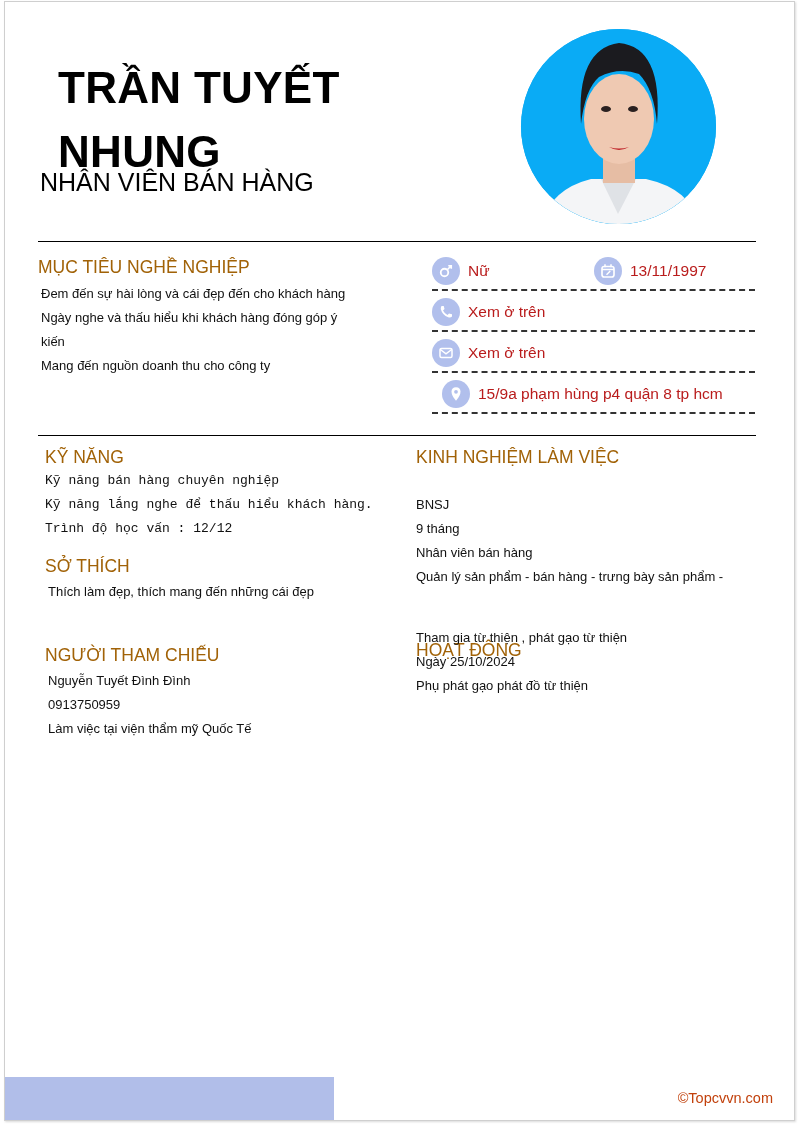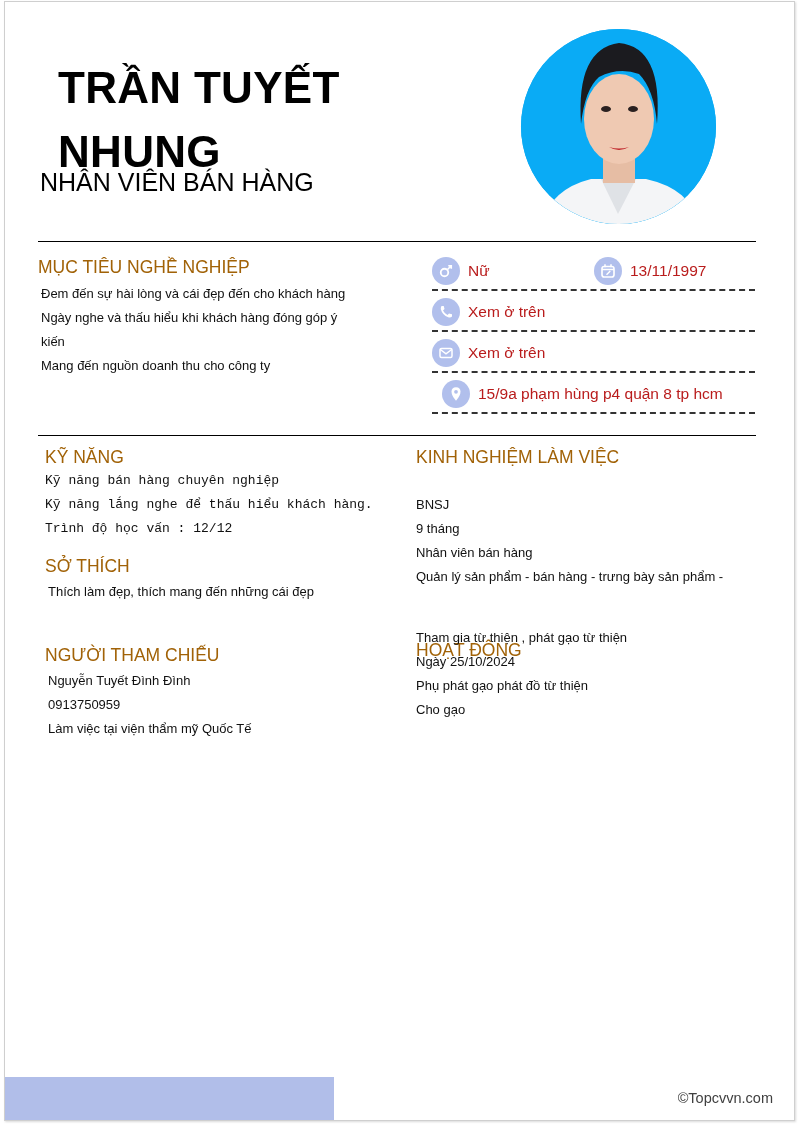--- a/index.html
+++ b/index.html
@@ -11,21 +11,21 @@
   .hr { position: absolute; left: 38px; width: 718px; height: 0; border-top: 1.5px solid #000; }
   .sec-h { position: absolute; font-size: 17.5px; font-weight: 400; color: #a16207; }
   .txt { position: absolute; font-size: 13px; line-height: 24px; color: #111; }
   .line { display: block; }
   .info-row { position: absolute; left: 432px; width: 323px; height: 40px; border-bottom: 2px dashed #333; box-sizing: border-box; }
   .info-item { position: absolute; top: 6px; display: flex; align-items: center; }
   .icon { width: 28px; height: 28px; border-radius: 50%; background: #b1bfec; display: inline-flex; align-items: center; justify-content: center; margin-right: 8px; }
   .icon svg { width: 18px; height: 18px; }
   .info-text { font-size: 15.5px; color: #b91c1c; }
   .footer-bar { position: absolute; left: 5px; top: 1077px; width: 329px; height: 43px; background: #b1bee9; }
-  .copyright { position: absolute; right: 27px; top: 1090px; font-size: 14.5px; color: #404040; }
+  .copyright { position: absolute; right: 27px; top: 1090px; font-size: 14.5px; color: #c2410c; }
   .justify { text-align: justify; width: 339px; }
 </style>
 </head>
 <body>
 
 <div class="page"></div>
 
 <div class="name">
   <span class="line">TRẦN TUYẾT</span>
   <span class="line">NHUNG</span>
@@ -139,17 +139,16 @@
   <span class="line">9 tháng</span>
   <span class="line">Nhân viên bán hàng</span>
   <span class="line justify">Quản lý sản phẩm - bán hàng - trưng bày sản phẩm -</span>
 </div>
 
 <div class="sec-h" style="left:416px; top:604px;margin-top:36px;">HOẠT ĐỘNG</div>
 <div class="txt" style="left:416px; top:626px;">
   <span class="line">Tham gia từ thiện , phát gạo từ thiện</span>
   <span class="line">Ngày 25/10/2024</span>
   <span class="line">Phụ phát gạo phát đồ từ thiện</span>
-  <span class="line">Cho gạo</span>
 </div>
 
 <div class="footer-bar"></div>
 <div class="copyright">©Topcvvn.com</div>
 
 </body></html>

